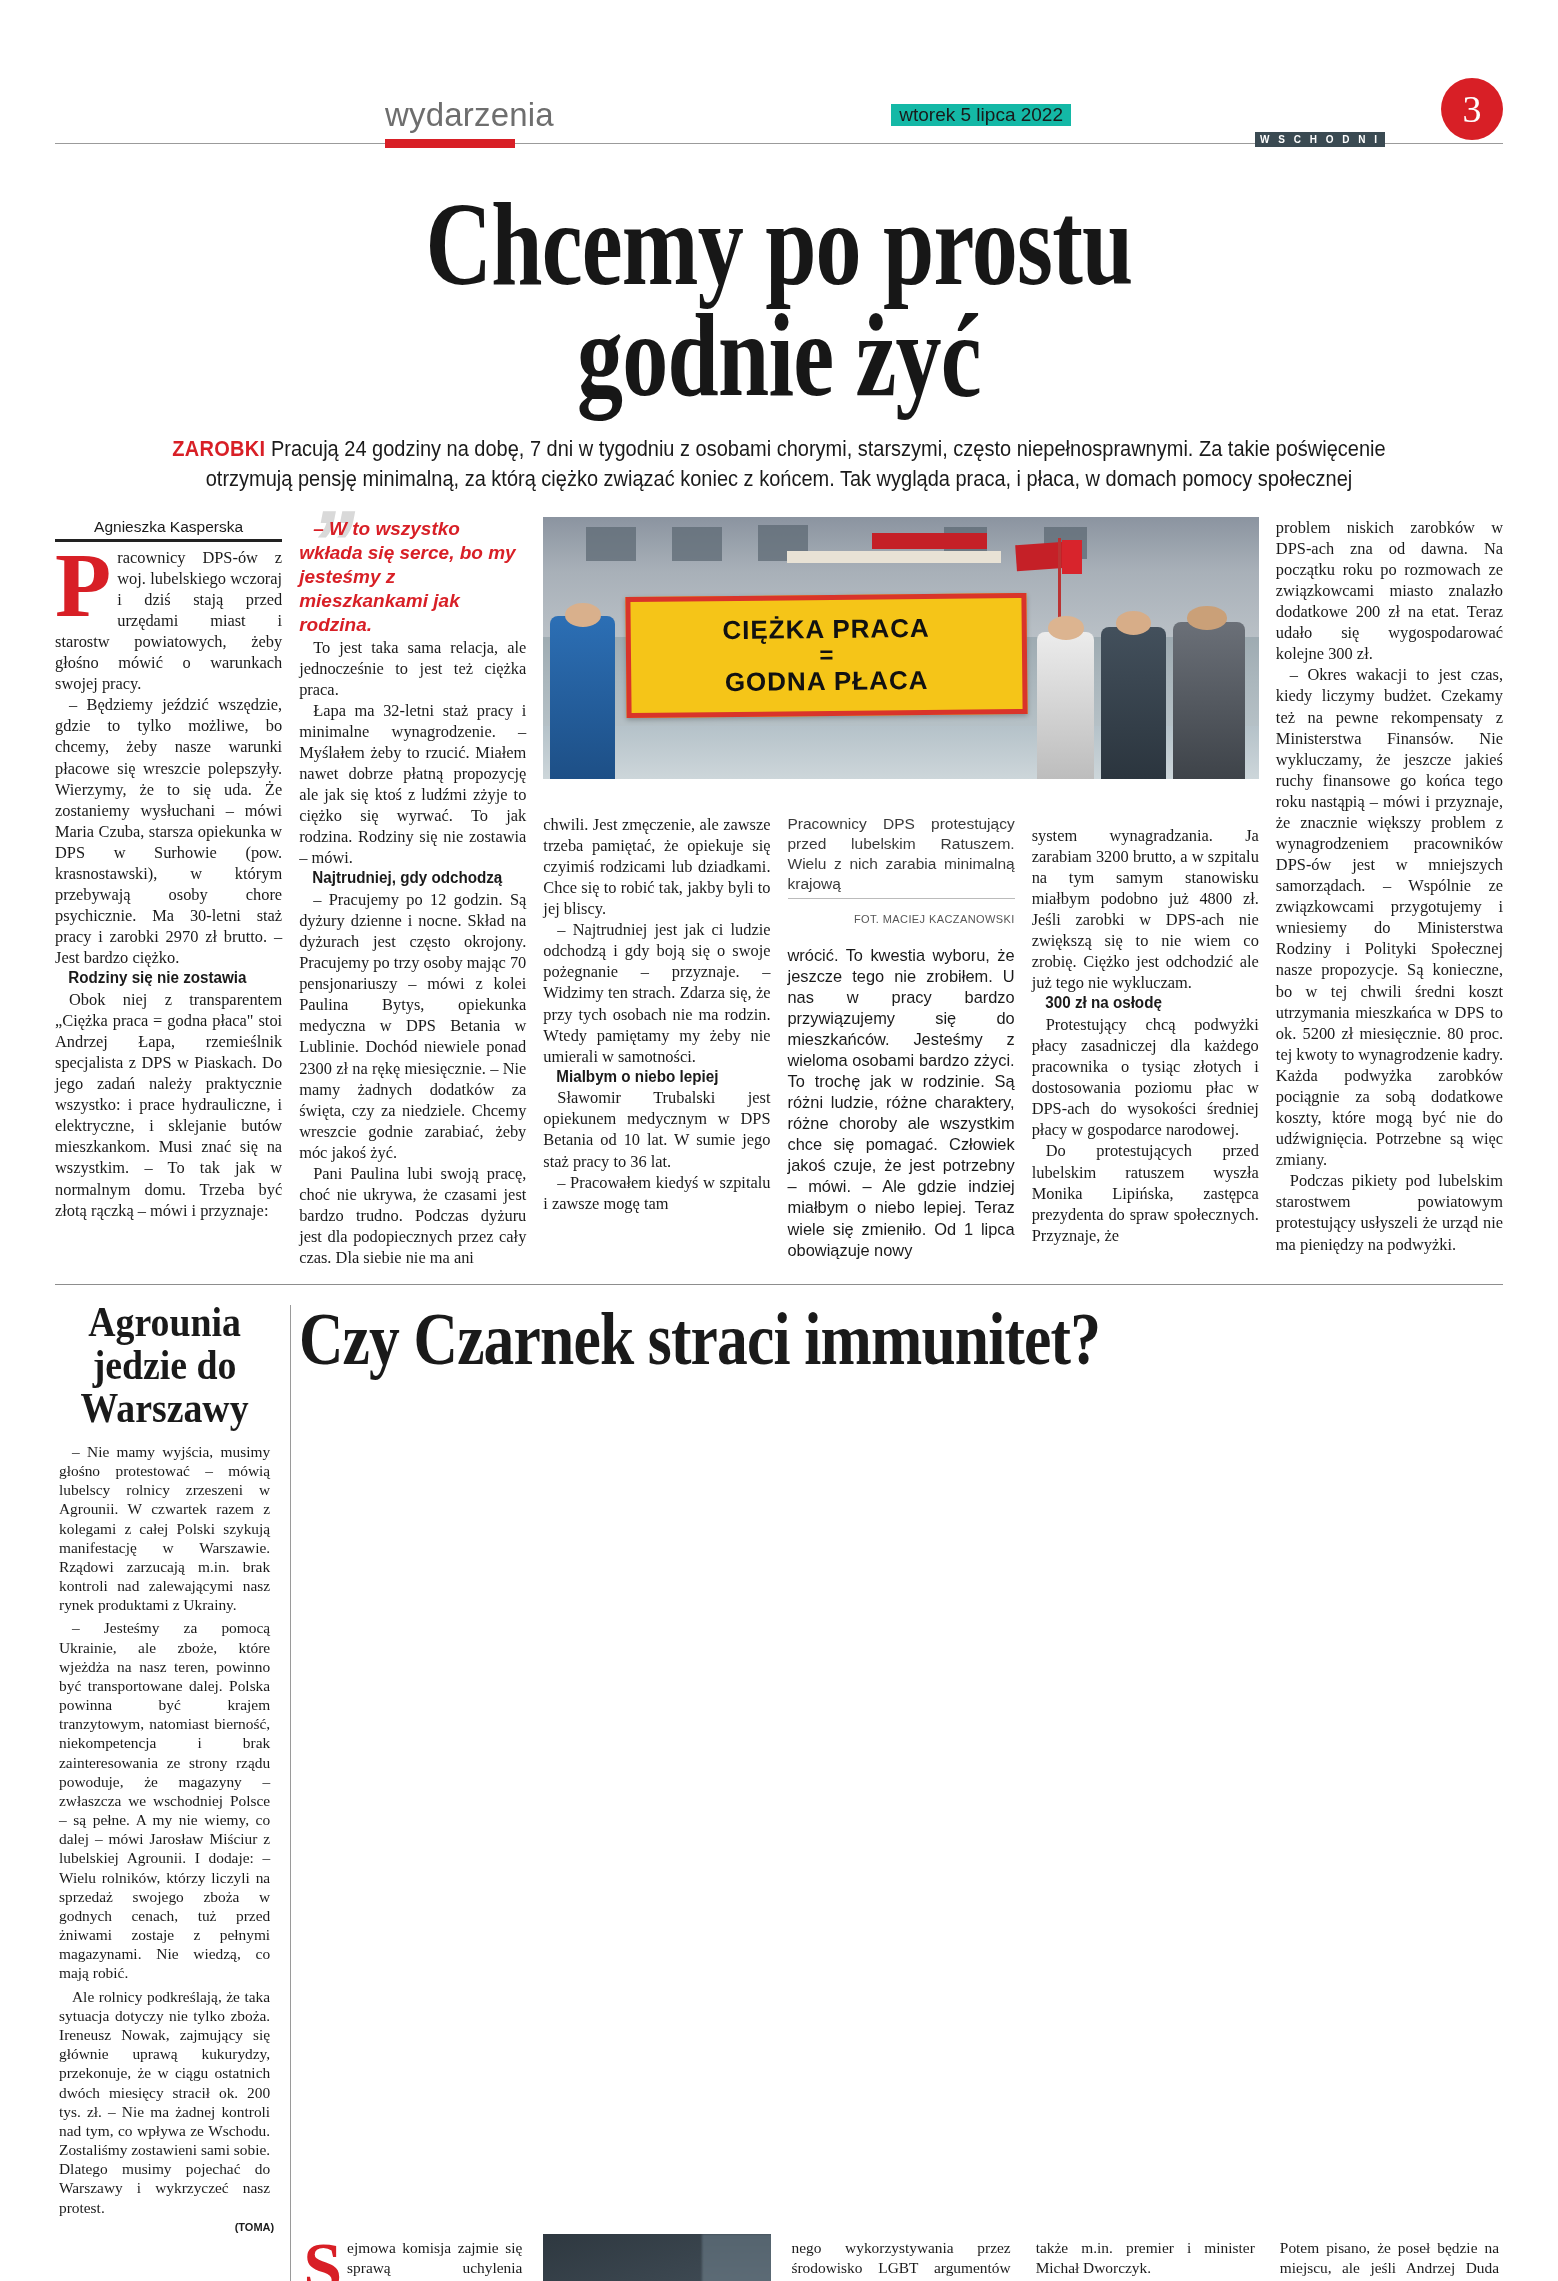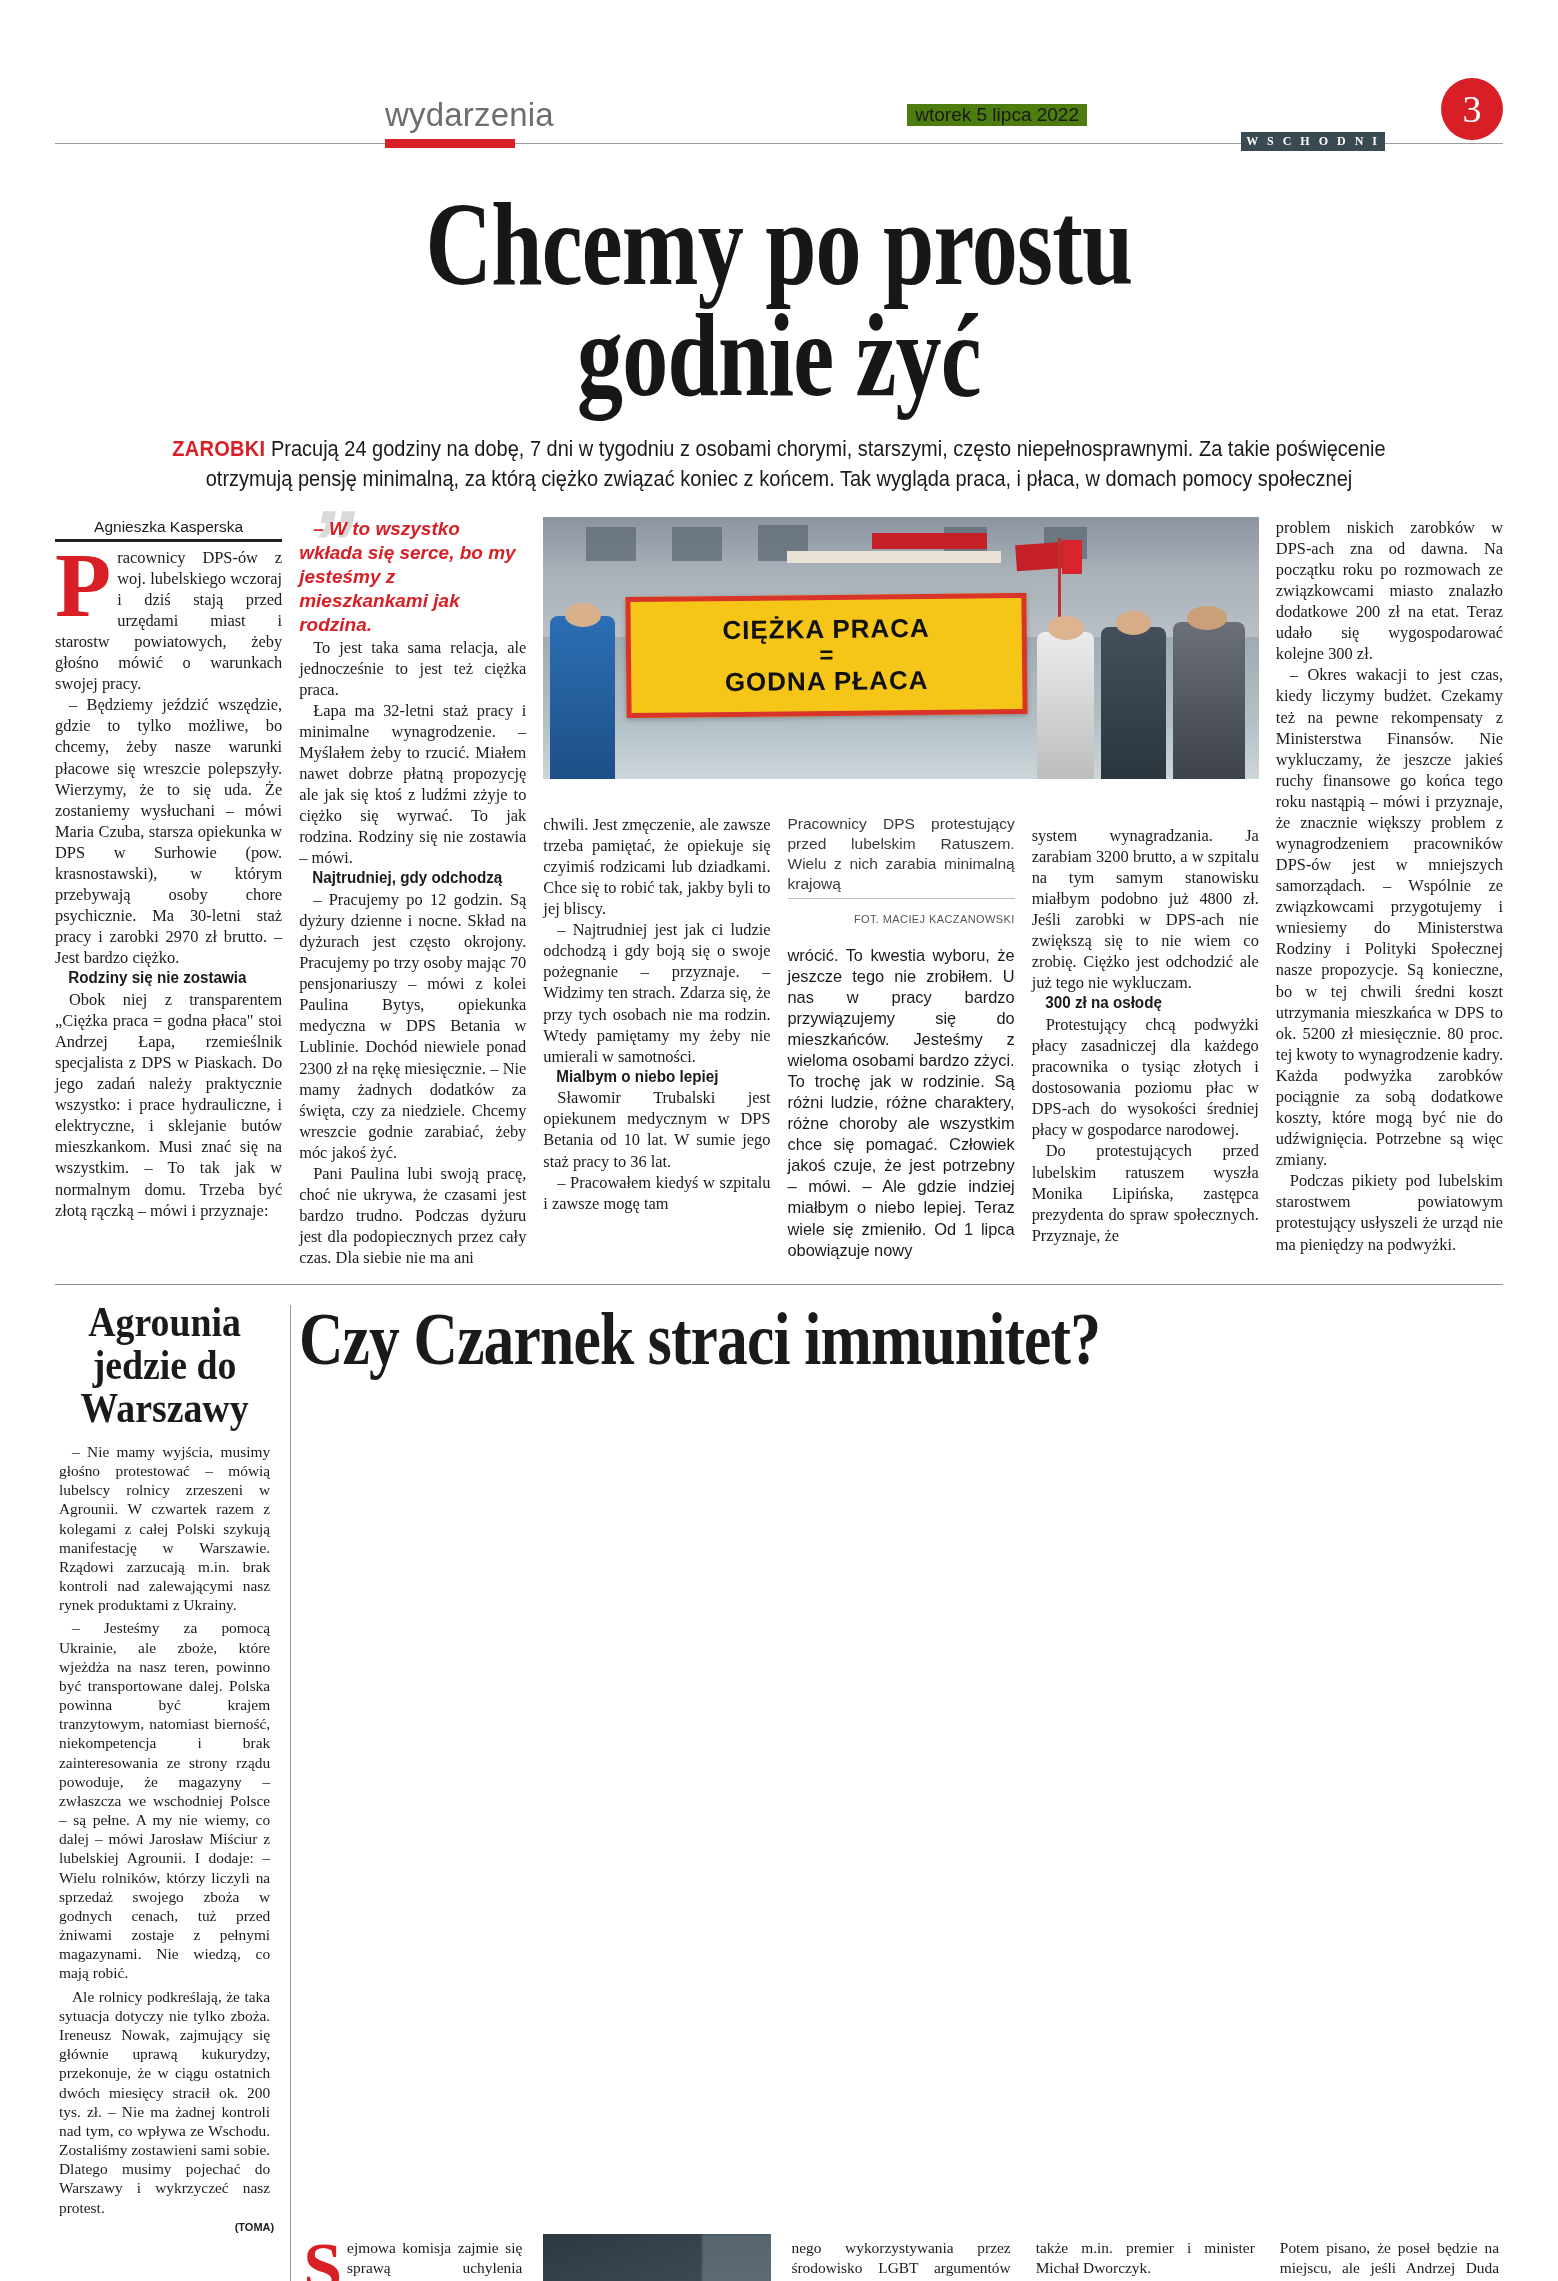--- a/index.html
+++ b/index.html
@@ -21,35 +21,35 @@
     font-family: "Liberation Sans", sans-serif;
     font-size: 33px; color:#6e6e6e; font-weight:300; letter-spacing:.2px;
   }
   .kicker-underline {
     position:absolute; left:330px; top:43px; width:130px; height:9px; background:#d81f26;
   }
   .hairline {
     position:absolute; left:0; right:0; top:47px; height:1px; background:#9b9b9b;
   }
   .issue-date {
-    position:absolute; right: 416px; top: 8px;
+    position:absolute; right: 432px; top: 8px;
     font-family:"Liberation Sans", sans-serif; font-size:19px; color:#1a1a1a;
-    background:#4d7c0f; padding:0 8px;
+    background:#14b8a6; padding:0 8px;
   }
   .masthead {
     position:absolute; right: 84px; top: -28px;
     font-family:"Liberation Sans", sans-serif;
     font-size:72px; font-weight:bold; font-style:italic;
     color:#d81f26; letter-spacing:-3px; line-height:1;
   }
   .masthead-sub {
     position:absolute; right: 118px; top: 36px;
     background:#3a4a52; color:#fff;
-    font-family:Liberation Serif, serif;
-    font-size:12px; font-weight:bold; letter-spacing:3px;
+    font-family:Liberation Sans, sans-serif;
+    font-size:10px; font-weight:bold; letter-spacing:3px;
     padding: 2px 5px;
   }
   .page-number {
     position:absolute; right: 0px; top: -18px;
     width:62px; height:62px; border-radius:50%;
     background:#d81f26; color:#fff;
     font-family:"Liberation Serif", serif; font-size:38px;
     display:flex; align-items:center; justify-content:center;
   }
 

